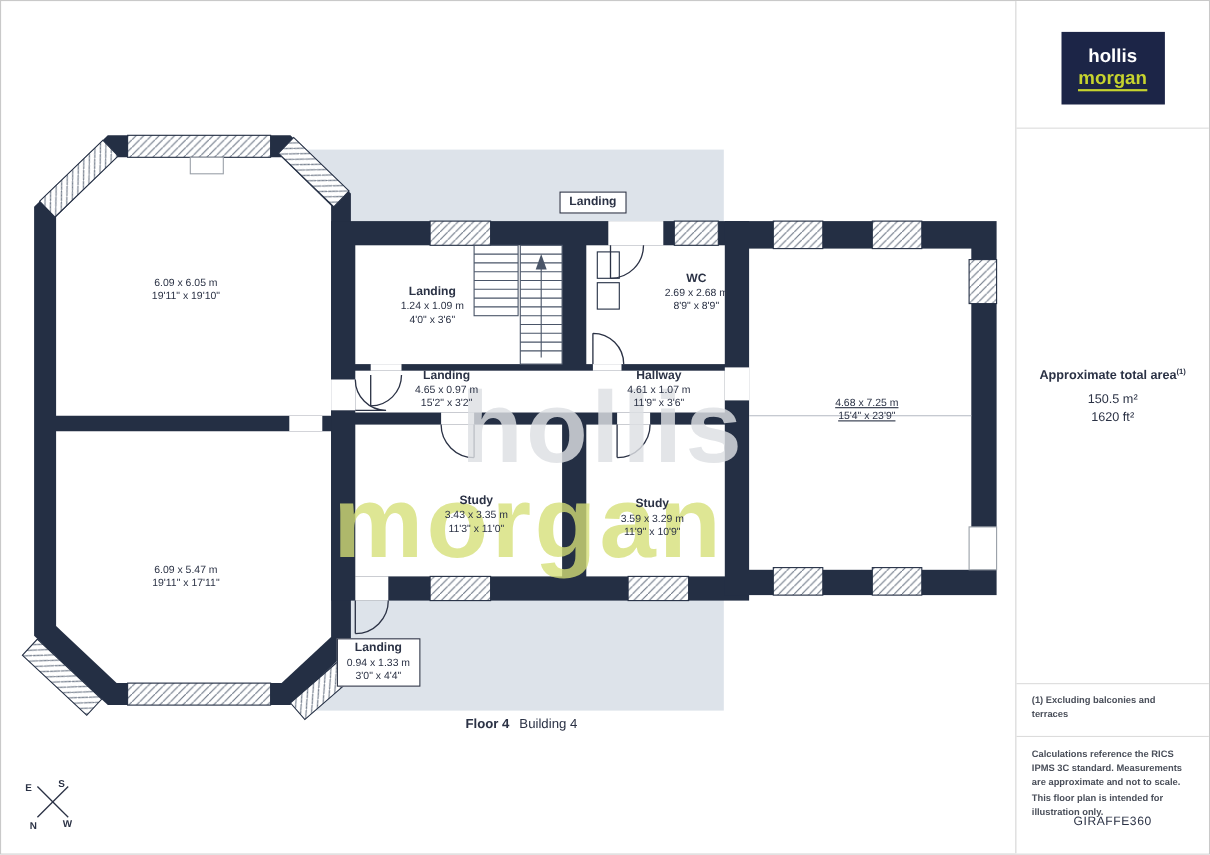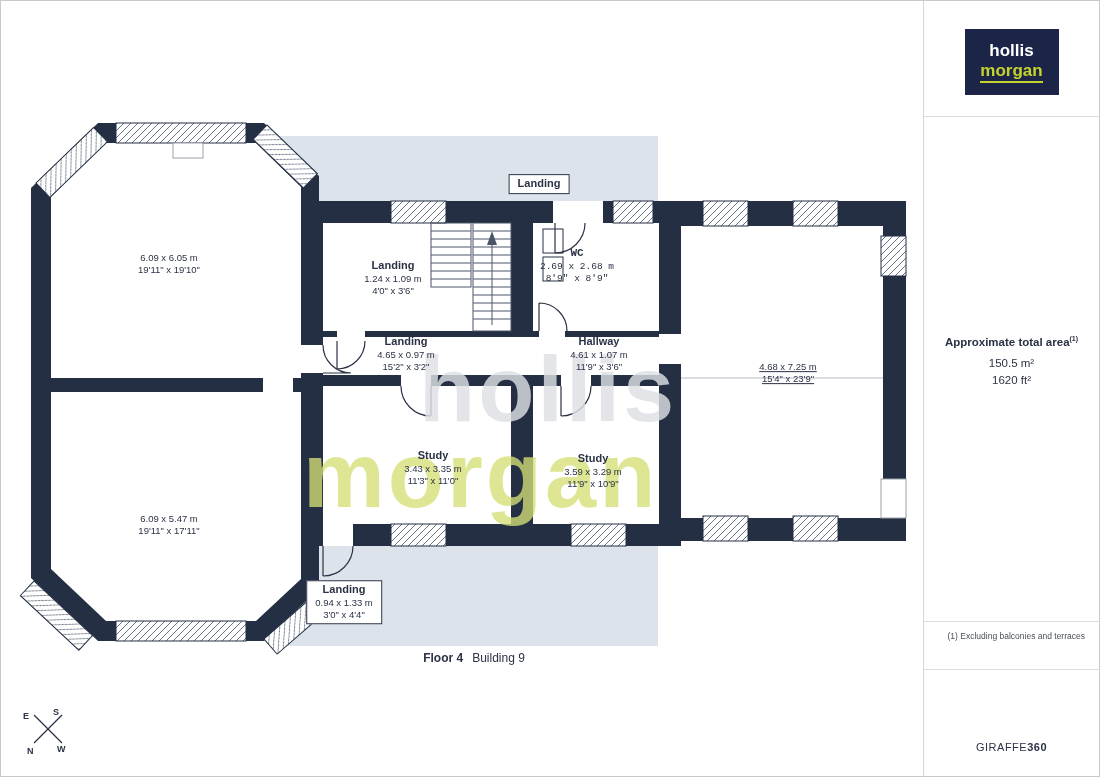--- a/index.html
+++ b/index.html
@@ -28,26 +28,26 @@
   .logo { position:absolute; top:28px; left:50%; transform:translateX(-50%); width:94px; height:66px;
           background:#1c2547; display:flex; flex-direction:column; align-items:center; justify-content:center;
           font-weight:700; font-size:17px; line-height:1.15; }
   .logo .hollis { color:#ffffff; }
   .logo .morgan { color:#c6d32e; border-bottom:2px solid #c6d32e; padding-bottom:1px; }
   .sb-divider { position:absolute; left:0; width:100%; border-top:1px solid #dcdcdc; }
   .area-block { position:absolute; top:334px; width:100%; text-align:center; }
   .area-title { font-size:11.5px; font-weight:700; margin-bottom:9px; }
   .area-title sup { font-size:7px; }
   .area-val { font-size:11.5px; margin-top:5px; }
-  .note, .disclaimer { position:absolute; width:100%; text-align:right; font-size:8.5px; color:#4a4f5a;
-                       padding:0 14px; line-height:1.55; }
+  .note, .disclaimer { position:absolute; width:100%; text-align:left; font-size:8.5px; color:#4a4f5a;
+                       padding:0 14px; line-height:1.55;font-weight:bold; }
   .note { top:629px; }
   .disclaimer { top:678px; }
   .giraffe { position:absolute; top:740px; width:100%; text-align:center; font-size:11px; letter-spacing:0.5px; }
-  .giraffe .g360 { font-weight:700; }
+  .giraffe .g360 { font-weight:400; }
 </style>
 </head>
 <body>
 
 <div class="page">
 
   <svg class="plan-svg" width="925" height="777" viewBox="0 0 925 777">
     <defs>
       <pattern id="hatch" width="7" height="7" patternUnits="userSpaceOnUse">
         <rect width="7" height="7" fill="#ffffff"></rect>
@@ -164,21 +164,21 @@
   <div class="room-label boxed" style="left:538px; top:183px;">
     <div class="rn">Landing</div>
   </div>
 
   <div class="room-label" style="left:392px; top:277px;">
     <div class="rn">Landing</div>
     <div class="rd">1.24 x 1.09 m</div>
     <div class="rd">4'0" x 3'6"</div>
   </div>
 
-  <div class="room-label" style="left:576px; top:265px;font-family:Liberation Mono, monospace;">
+  <div class="room-label" style="left:632px; top:265px;">
     <div class="rn">WC</div>
     <div class="rd">2.69 x 2.68 m</div>
     <div class="rd">8'9" x 8'9"</div>
   </div>
 
   <div class="room-label" style="left:405px; top:353px;">
     <div class="rn">Landing</div>
     <div class="rd">4.65 x 0.97 m</div>
     <div class="rd">15'2" x 3'2"</div>
   </div>
@@ -216,40 +216,41 @@
     <div class="rd">6.09 x 6.05 m</div>
     <div class="rd">19'11" x 19'10"</div>
   </div>
 
   <div class="room-label" style="left:168px; top:524px;">
     <div class="rd">6.09 x 5.47 m</div>
     <div class="rd">19'11" x 17'11"</div>
   </div>
 
   <div class="caption">
-    <span class="cb">Floor 4</span><span>Building 9</span>
+    <span class="cb">Floor 4</span><span>Building 4</span>
   </div>
 
   <div class="sidebar">
     <div class="logo">
       <span class="hollis">hollis</span>
       <span class="morgan">morgan</span>
     </div>
 
     <div class="sb-divider" style="top:115px;"></div>
 
     <div class="area-block">
       <div class="area-title"><span>Approximate total area</span><sup>(1)</sup></div>
       <div class="area-val">150.5 m²</div>
       <div class="area-val">1620 ft²</div>
     </div>
 
     <div class="sb-divider" style="top:620px;"></div>
     <div class="note">(1) Excluding balconies and terraces</div>
 
     <div class="sb-divider" style="top:668px;"></div>
+    <div class="disclaimer">Calculations reference the RICS IPMS 3C standard. Measurements are approximate and not to scale. This floor plan is intended for illustration only.</div>
 
     <div class="giraffe">
       <span>GIRAFFE</span><span class="g360">360</span>
     </div>
   </div>
 
 </div>
 
 </body></html>

